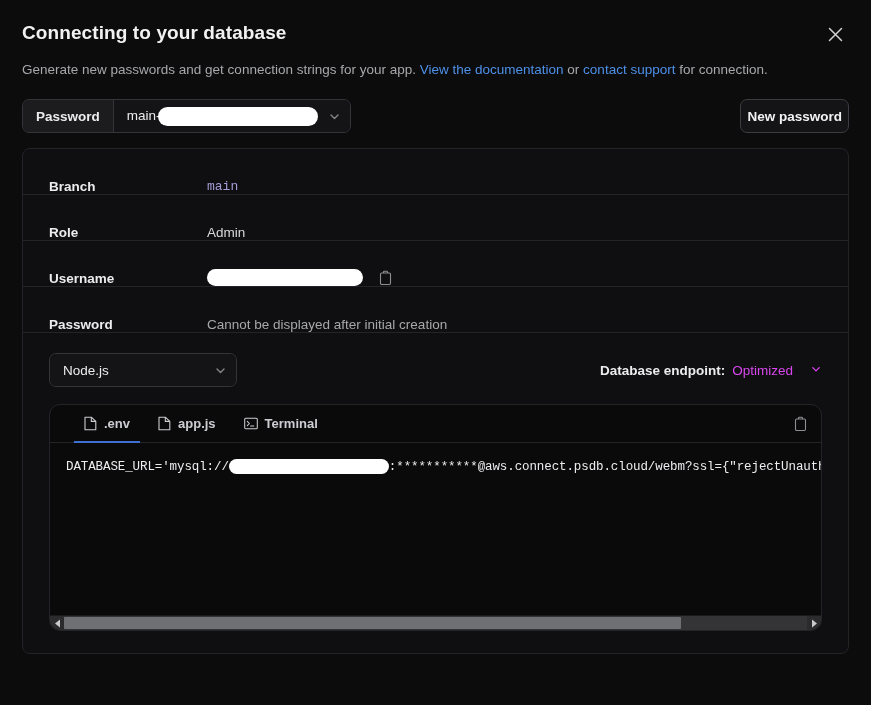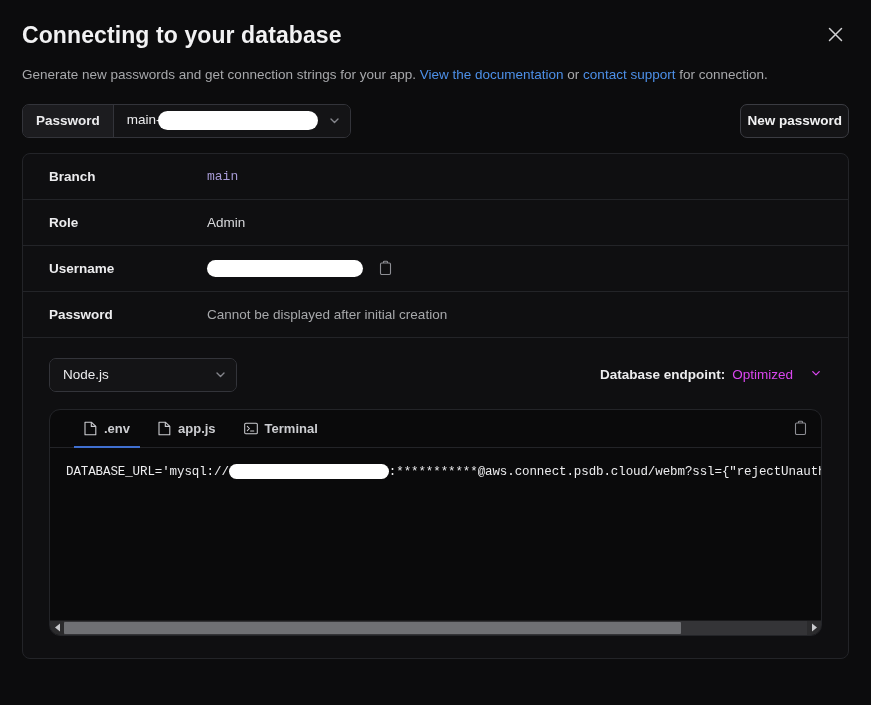--- a/index.html
+++ b/index.html
@@ -16,21 +16,21 @@
     position: relative;
     width: 871px;
     height: 705px;
     background: #0c0c0d;
     padding: 22px 22px 0 22px;
   }
 
   
   .hdr-row { position: relative; }
   .title {
-    font-size: 23px;
+    font-size: 19px;
     font-weight: bold;
     color: #f2f2f3;
     letter-spacing: 0.1px;
     margin: 0 0 13px 0;
     line-height: 1.2;
   }
   .close-btn {
     position: absolute;
     top: -2px; right: 0;
     width: 28px; height: 28px;
@@ -116,21 +116,21 @@
 
   
   .card {
     border: 1px solid #232428;
     border-radius: 8px;
     background: #0f0f11;
     overflow: hidden;
   }
   .krow {
     display: flex;
-    align-items: center;
+    align-items: flex-end;
     height: 46px;
     padding: 0 0 0 26px;
     border-bottom: 1px solid #232428;
   }
   .krow .k {
     width: 158px;
     font-size: 13.5px;
     font-weight: bold;
     color: #ececee;
     flex: 0 0 158px;

